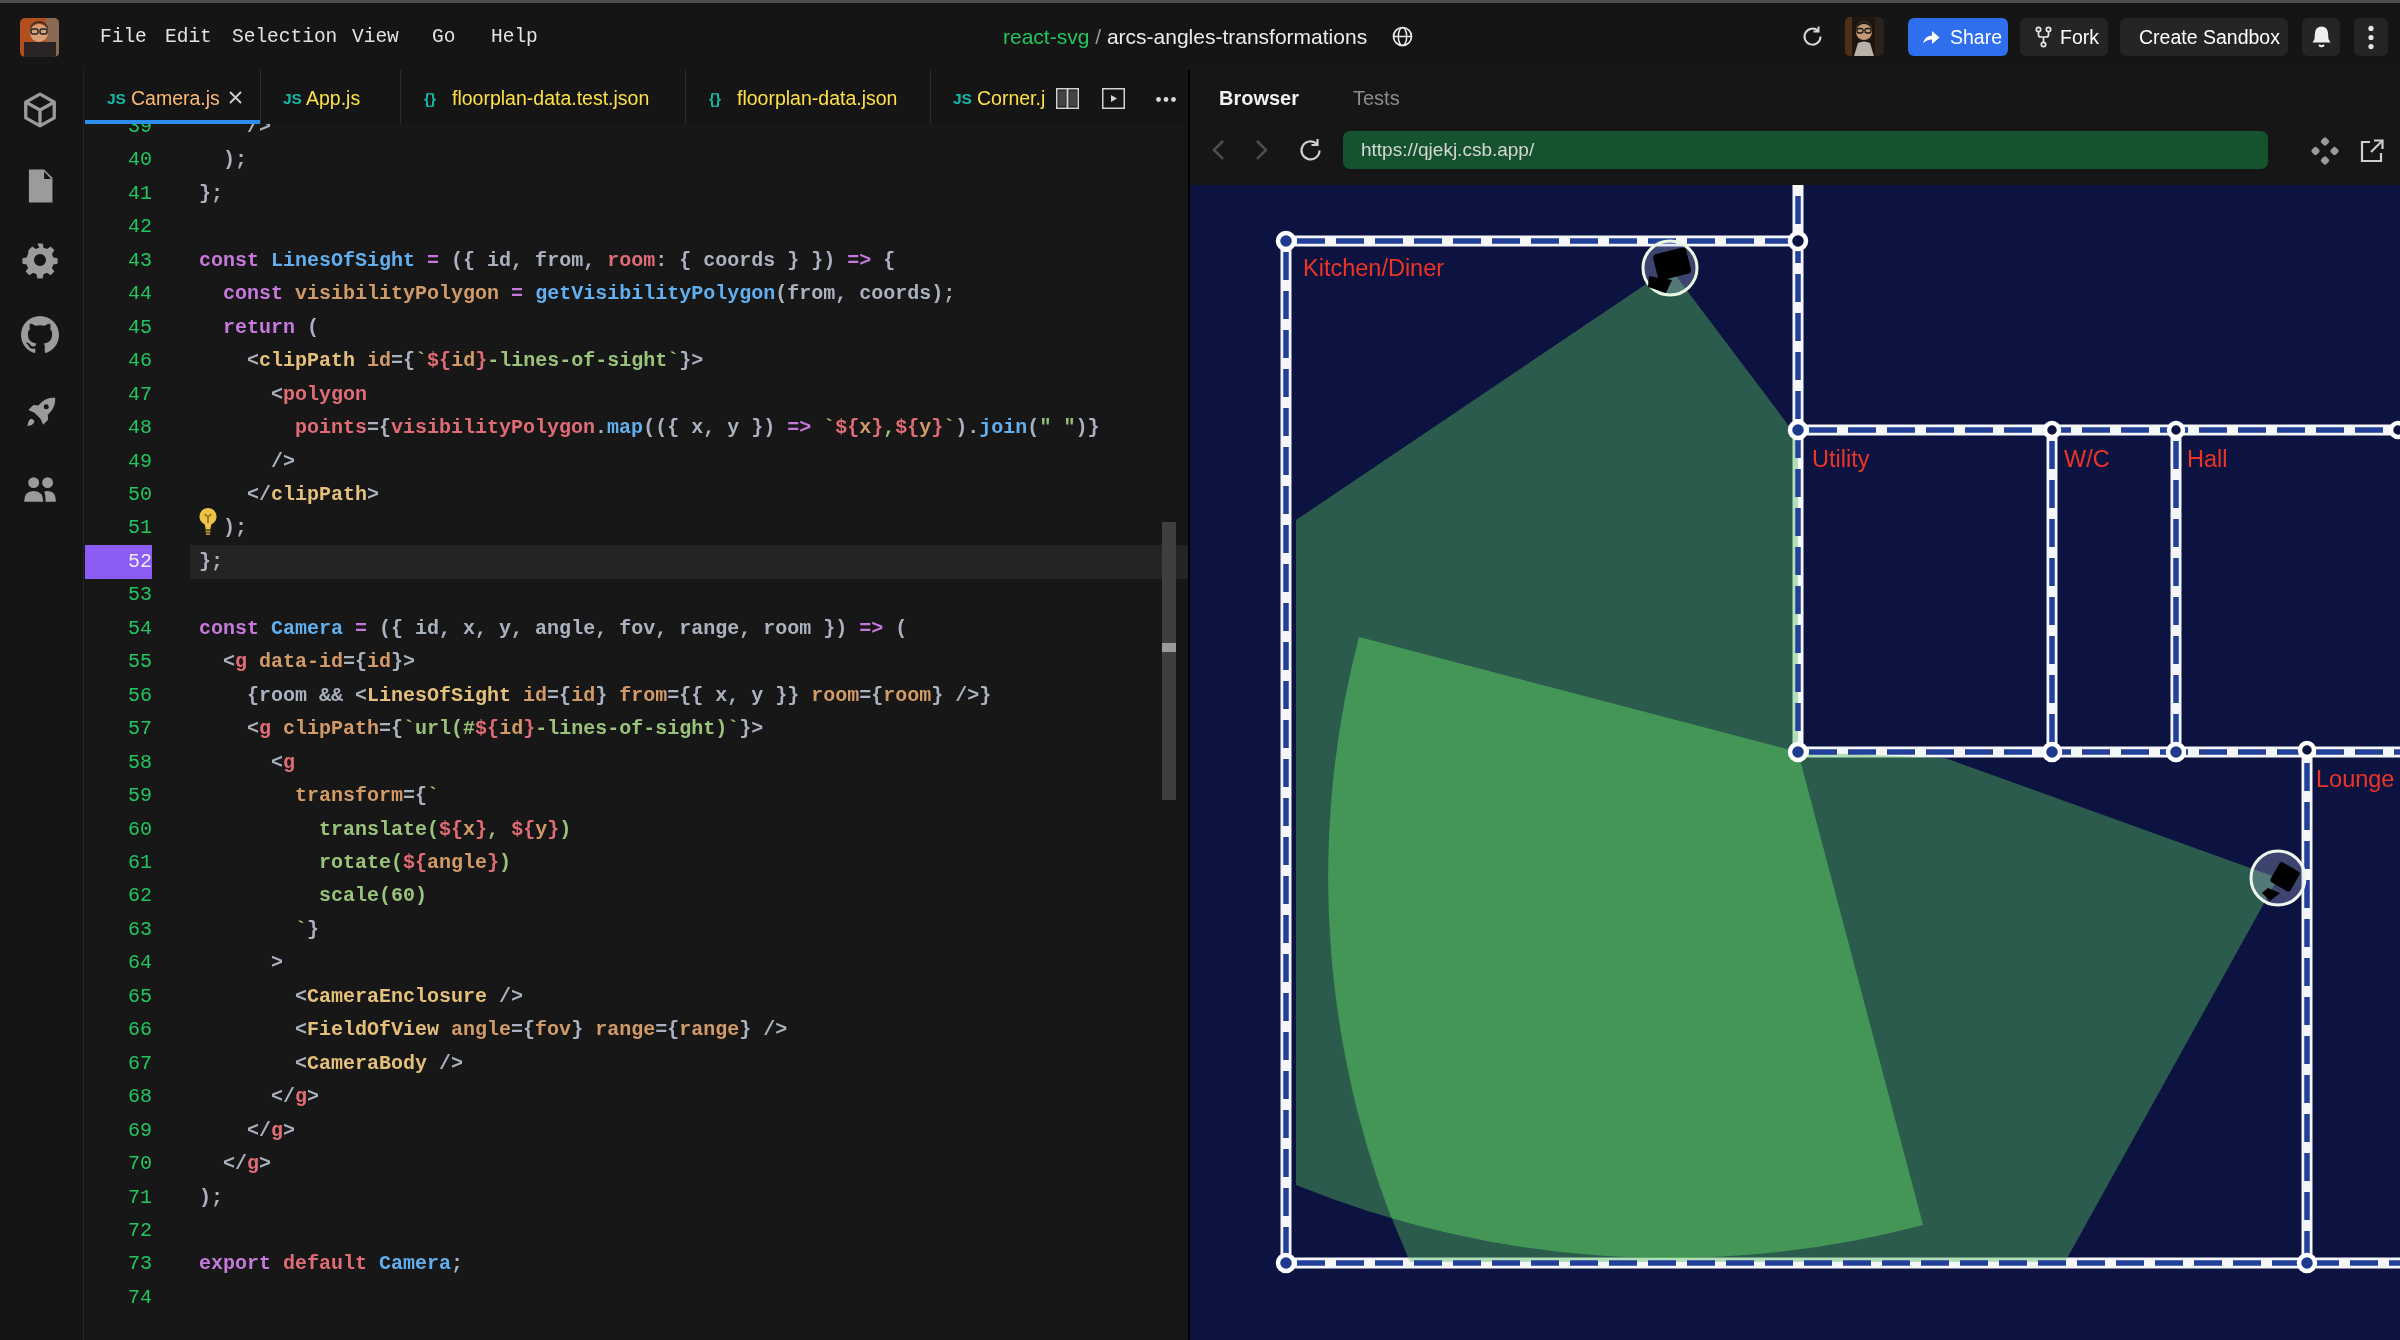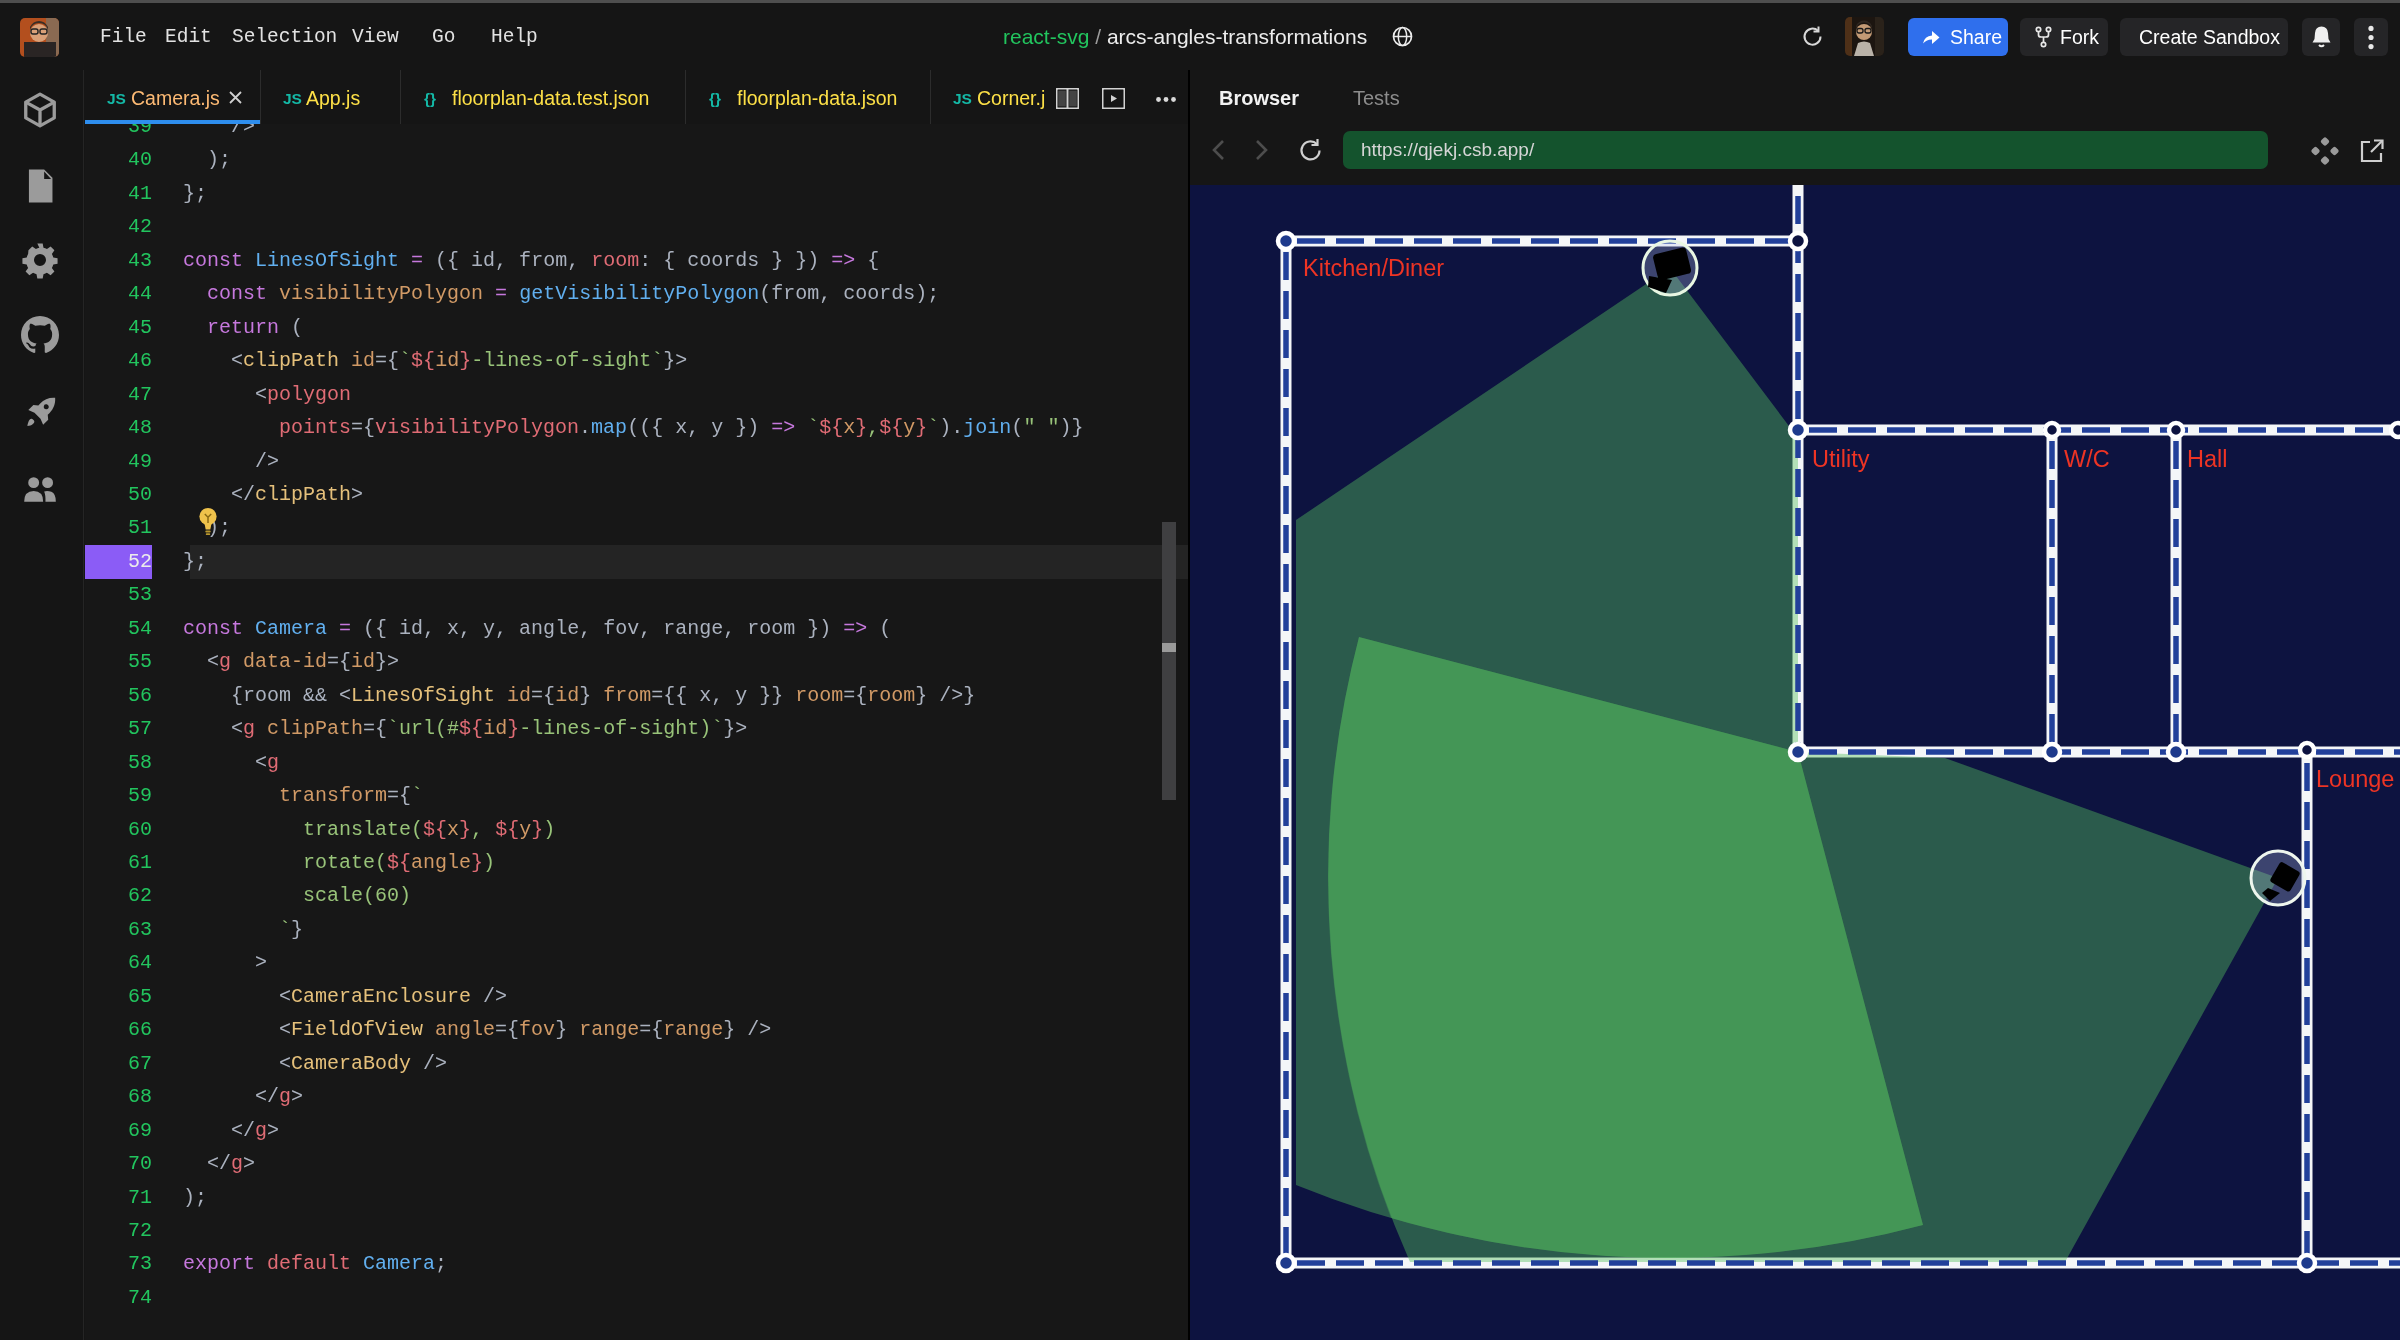--- a/index.html
+++ b/index.html
@@ -15,21 +15,21 @@
   
   #tabbar { left:85px; top:70px; width:1104px; height:54px; background:#151515; }
   .tabsep { top:70px; width:1px; height:54px; background:#2c2c2c; }
   .tabtxt { top:87px; font-size:19.5px; color:#fde047; }
   .jsbadge { font-family:"Liberation Sans",sans-serif; font-weight:bold; font-size:15.5px; color:#14b8a6; top:90px; }
   
   #editor { left:85px; top:124px; width:1104px; height:1216px; background:#171717; overflow:hidden; }
   #curline { position:absolute; left:105px; top:421px; width:999px; height:34px; background:#242424; }
   #gutter { position:absolute; left:0px; top:-14px; width:67px; text-align:right; color:#22c55e; }
   pre, #gutter { font-family:"Liberation Mono", monospace; font-size:20px; line-height:33.46px; }
-  #code { position:absolute; left:98px; top:-14px; }
+  #code { position:absolute; left:114px; top:-14px;font-weight:bold; }
   .k { color:#c678dd; } .f { color:#61afef; } .y { color:#e5c07b; }
   .o { color:#d19a66; } .r { color:#e06c75; } .g { color:#98c379; } .p { color:#abb2bf; }
   #sbthumb { position:absolute; left:1077px; top:398px; width:14px; height:278px; background:#3f3f41; }
   #sbmark { position:absolute; left:1077px; top:519px; width:14px; height:9px; background:#9a9a9a; }
   
   #rpanel { left:1190px; top:70px; width:1210px; height:1270px; background:#161616; }
   #divider { left:1188px; top:70px; width:2px; height:1270px; background:#000; }
   #urlbox { left:1343px; top:131px; width:925px; height:38px; background:#14532d; border-radius:7px; color:#d6d6d6; font-size:19px; line-height:38px; padding-left:18px; }
   #preview { left:1190px; top:185px; width:1210px; height:1155px; }
 </style></head>

